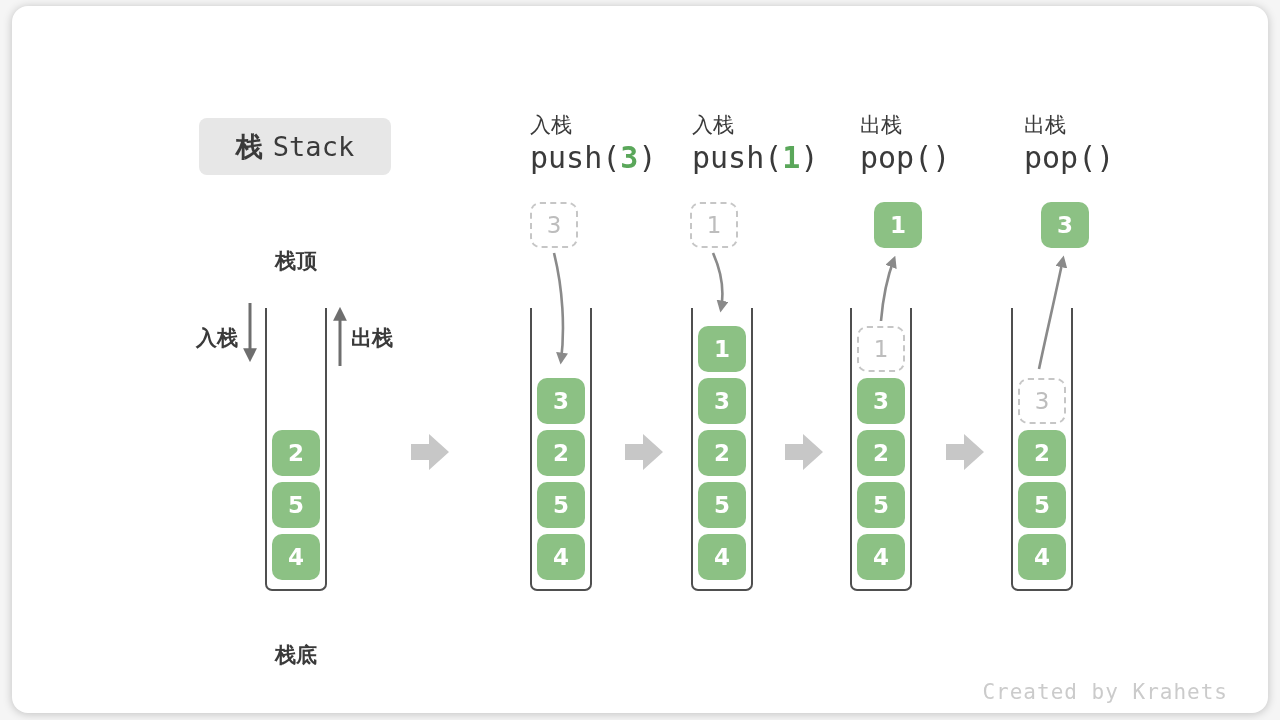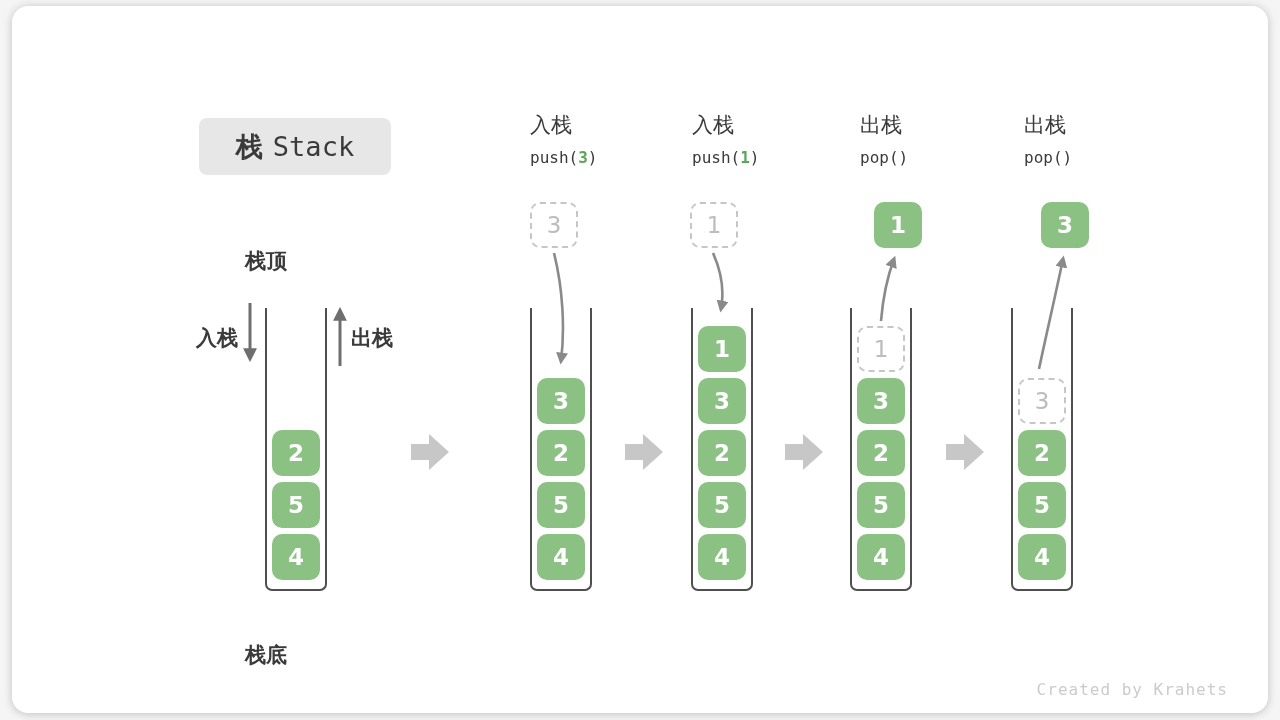--- a/index.html
+++ b/index.html
@@ -11,43 +11,43 @@
   
   .title-box{position:absolute;left:187px;top:112px;width:192px;height:57px;background:#e7e7e7;
              border-radius:8px;display:flex;align-items:center;justify-content:center;
              color:#3a3a3a;font-size:27px;}
   .title-box .zh{font-weight:700;margin-right:10px;}
   .title-box .en{font-family:"DejaVu Sans Mono","Liberation Mono",monospace;font-weight:500;}
 
   
   .op-header{position:absolute;top:104px;color:#3a3a3a;}
   .op-header .zh{font-size:21px;font-weight:500;line-height:30px;display:block;}
-  .op-header .code{font-family:"DejaVu Sans Mono","Liberation Mono",monospace;font-size:16px;
+  .op-header .code{font-family:"DejaVu Sans Mono","Liberation Mono",monospace;font-size:30px;
                    line-height:36px;display:block;white-space:pre;}
   .op-header .code .arg{color:#5aa75a;font-weight:700;}
 
   
   .well{position:absolute;top:302px;height:283px;width:62px;box-sizing:border-box;background:#ffffff;
         border-left:2px solid #4f4f4f;border-right:2px solid #4f4f4f;border-bottom:2px solid #4f4f4f;
         border-radius:0 0 7px 7px;}
 
   
   .vbox{position:absolute;width:48px;height:46px;border-radius:10px;background:#8cc184;color:#ffffff;
         font-size:23px;font-weight:700;display:flex;align-items:center;justify-content:center;z-index:3;}
   .ghost{position:absolute;width:48px;height:46px;border-radius:10px;background:#ffffff;
          border:2px dashed #c6c6c6;box-sizing:border-box;color:#bdbdbd;font-size:23px;font-weight:500;
          display:flex;align-items:center;justify-content:center;z-index:3;}
 
   
   .lab{position:absolute;color:#3a3a3a;font-size:21px;font-weight:700;}
-  .lab.center{width:102px;text-align:left;}
+  .lab.center{width:102px;text-align:center;}
 
   #arrow-layer{position:absolute;left:0;top:0;width:1280px;height:720px;z-index:4;pointer-events:none;}
 
-  .watermark{position:absolute;right:40px;top:674px;color:#cbcbcb;font-size:16px;
+  .watermark{position:absolute;right:40px;top:674px;color:#cbcbcb;font-size:21px;
              font-family:"DejaVu Sans Mono","Liberation Mono",monospace;letter-spacing:1px;}
 </style>
 </head>
 <body>
 
 <div id="canvas">
   <div id="card">
 
     <div class="title-box">
       <span class="zh">栈</span>

